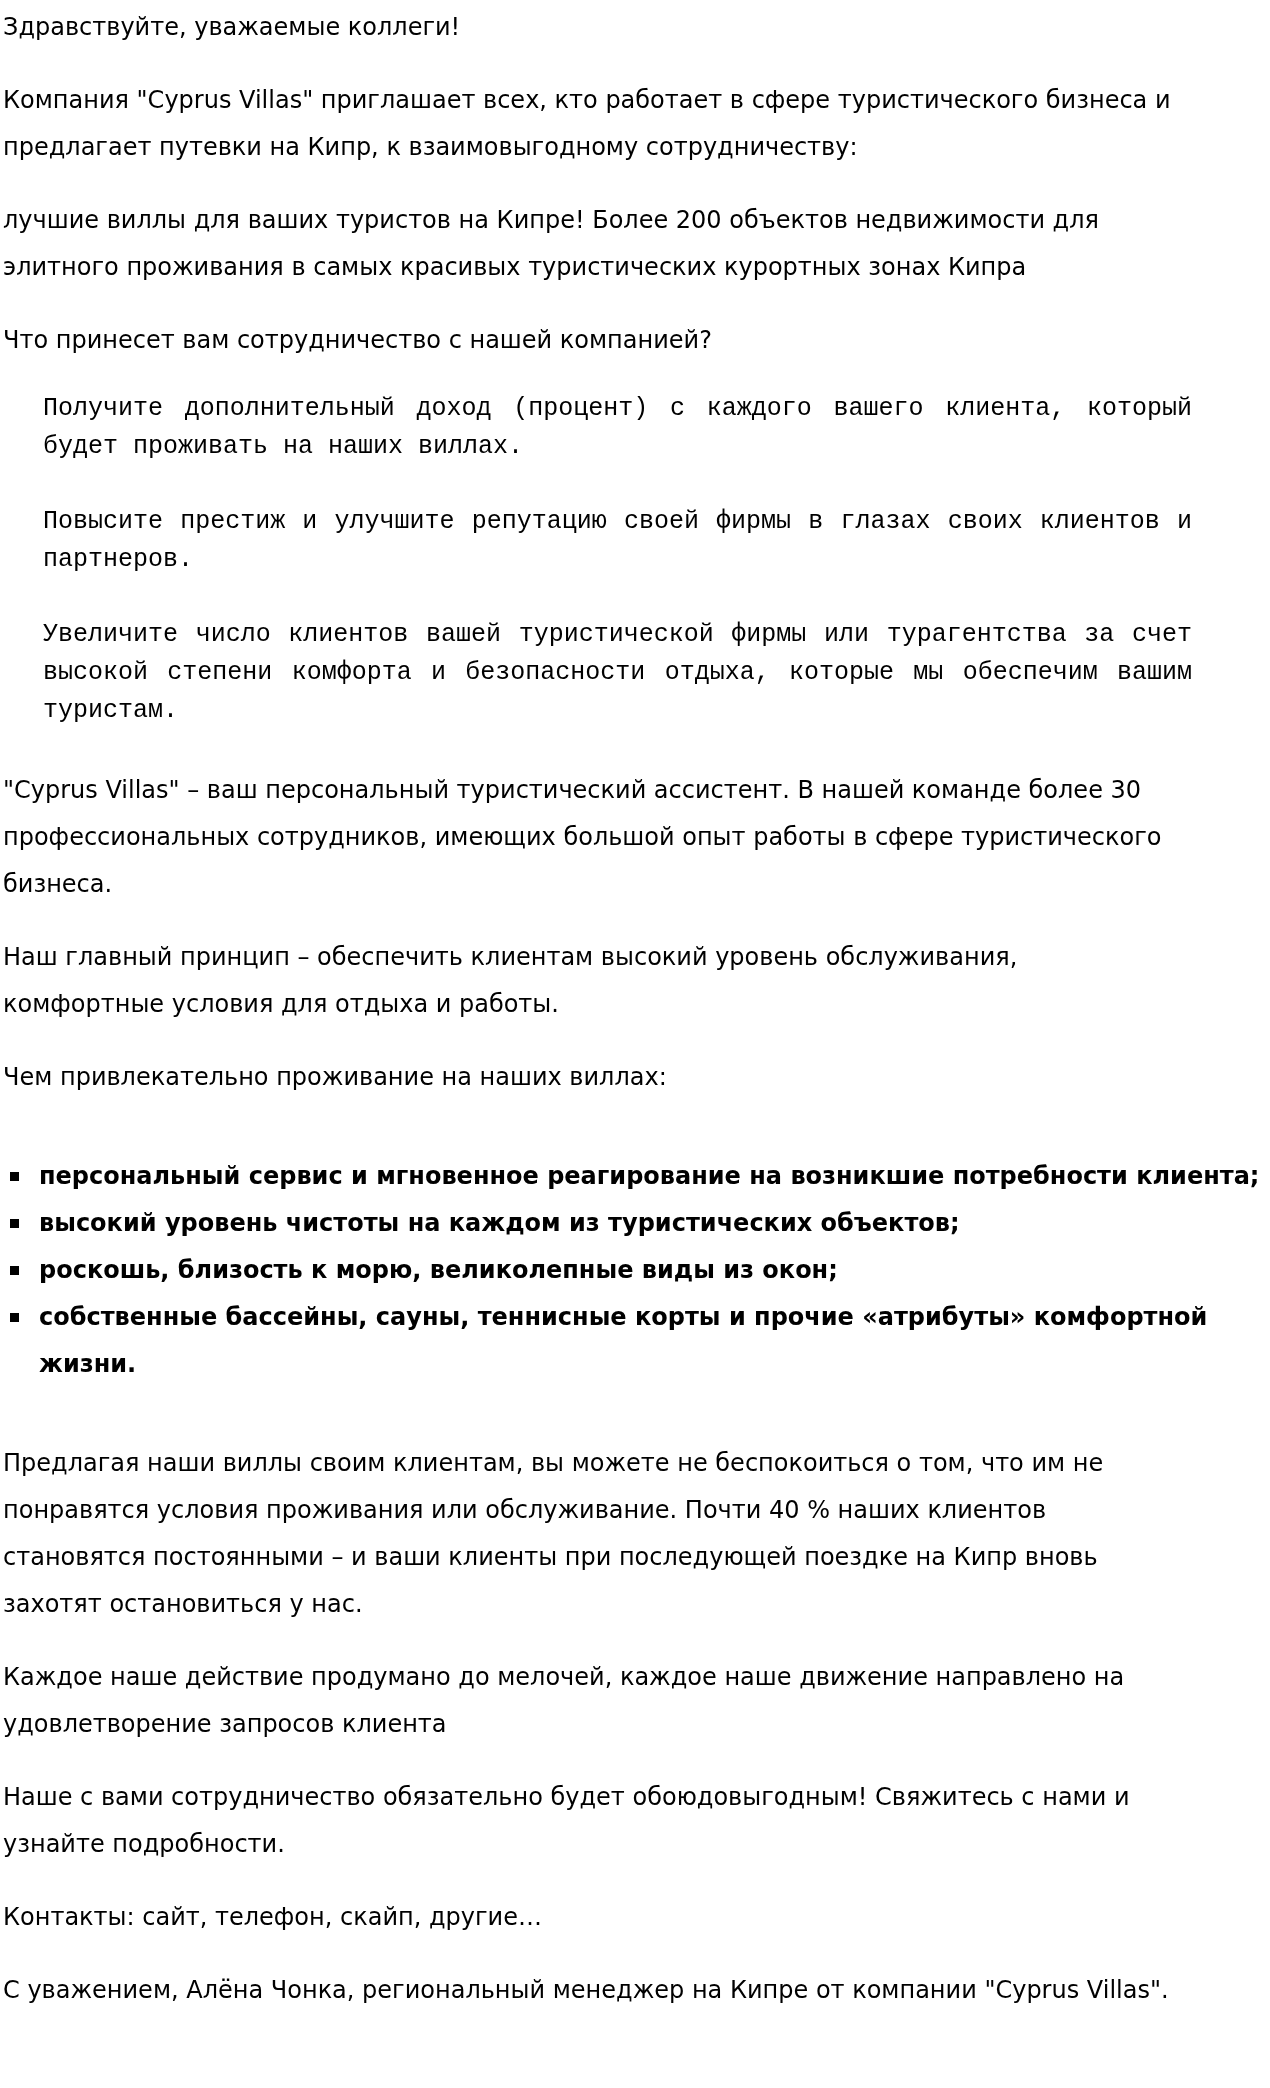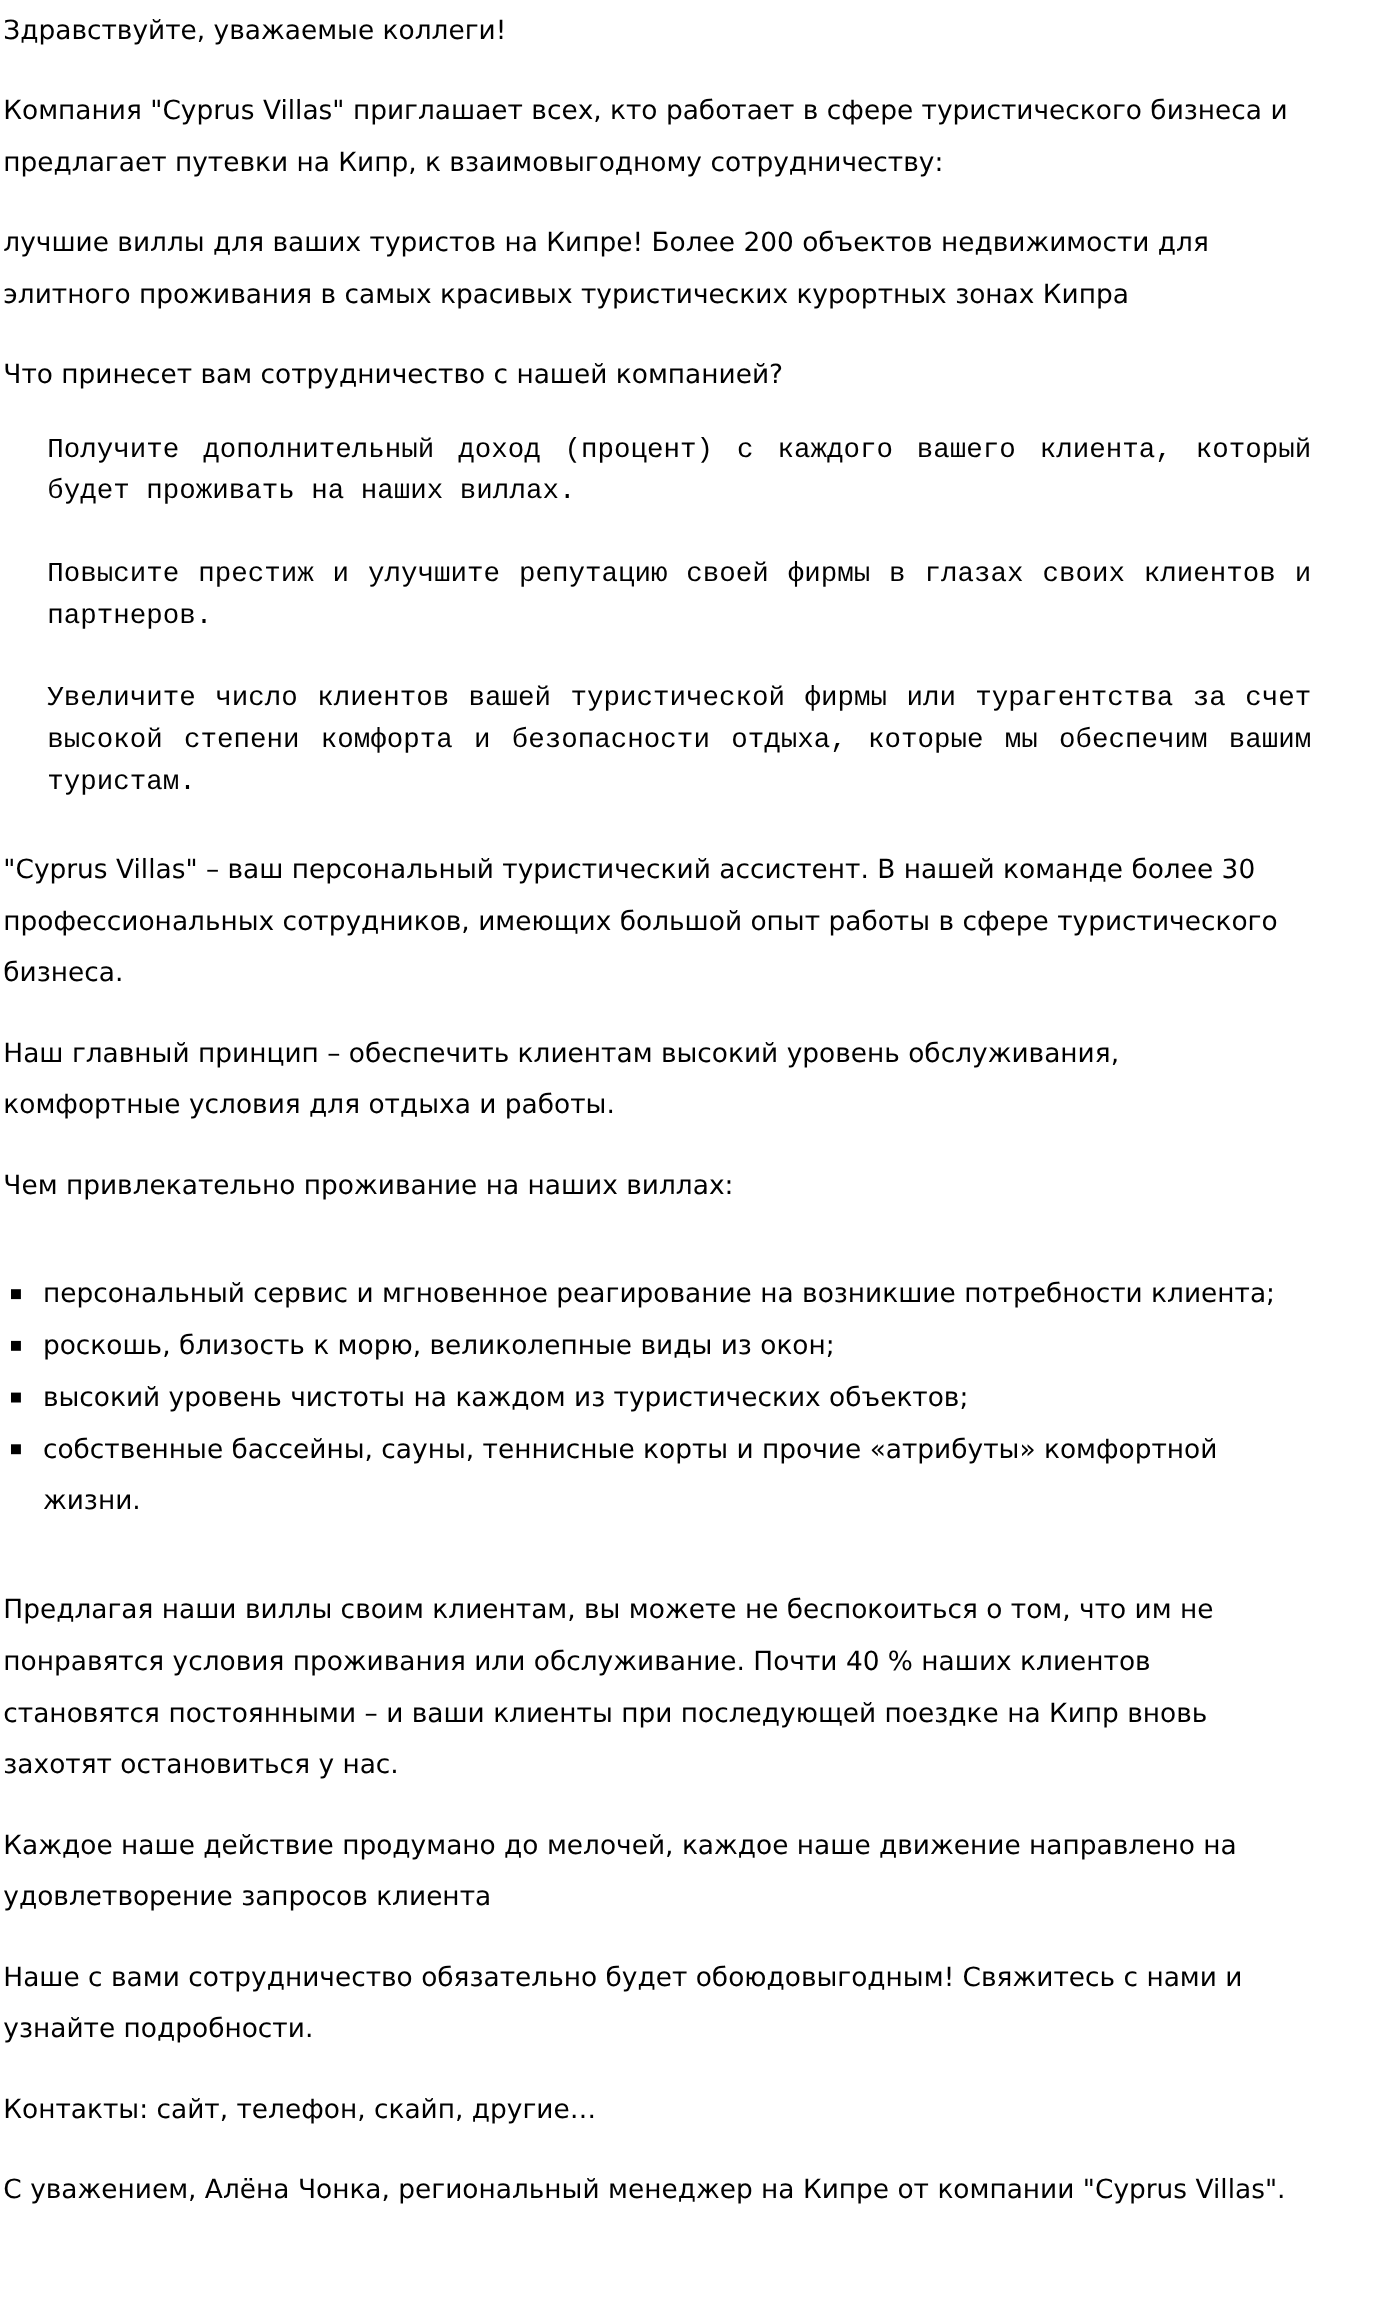--- a/index.html
+++ b/index.html
@@ -51,20 +51,21 @@
   .bullet-marker {
     flex: 0 0 auto;
     width: 9px;
     height: 9px;
     background: #000000;
     margin: 19px 20px 0 7px;
   }
   .bullet-text {
     line-height: 47px;
     white-space: pre-line;
+    font-weight: bold;
   }
 </style>
 </head>
 <body style="color: rgb(0, 0, 0); background: rgb(255, 255, 255);">
 
 <main>
     <div class="para sans">Здравствуйте, уважаемые коллеги!</div>
     <div class="para sans">Компания "Cyprus Villas" приглашает всех, кто работает в сфере туристического бизнеса и
 предлагает путевки на Кипр, к взаимовыгодному сотрудничеству:</div>
     <div class="para sans">лучшие виллы для ваших туристов на Кипре! Более 200 объектов недвижимости для
@@ -79,25 +80,25 @@
     <div class="para sans">Наш главный принцип – обеспечить клиентам высокий уровень обслуживания,
 комфортные условия для отдыха и работы.</div>
     <div class="para sans">Чем привлекательно проживание на наших виллах:</div>
     <div class="bullet-list">
       <div class="bullet-item">
         <span class="bullet-marker" style="background: rgb(0, 0, 0);"></span>
         <div class="bullet-text">персональный сервис и мгновенное реагирование на возникшие потребности клиента;</div>
       </div>
       <div class="bullet-item">
         <span class="bullet-marker" style="background: rgb(0, 0, 0);"></span>
-        <div class="bullet-text">роскошь, близость к морю, великолепные виды из окон;</div>
+        <div class="bullet-text">высокий уровень чистоты на каждом из туристических объектов;</div>
       </div>
       <div class="bullet-item">
         <span class="bullet-marker" style="background: rgb(0, 0, 0);"></span>
-        <div class="bullet-text">высокий уровень чистоты на каждом из туристических объектов;</div>
+        <div class="bullet-text">роскошь, близость к морю, великолепные виды из окон;</div>
       </div>
       <div class="bullet-item">
         <span class="bullet-marker" style="background: rgb(0, 0, 0);"></span>
         <div class="bullet-text">собственные бассейны, сауны, теннисные корты и прочие «атрибуты» комфортной
 жизни.</div>
       </div>
     </div>
     <div class="para sans">Предлагая наши виллы своим клиентам, вы можете не беспокоиться о том, что им не
 понравятся условия проживания или обслуживание. Почти 40 % наших клиентов
 становятся постоянными – и ваши клиенты при последующей поездке на Кипр вновь

